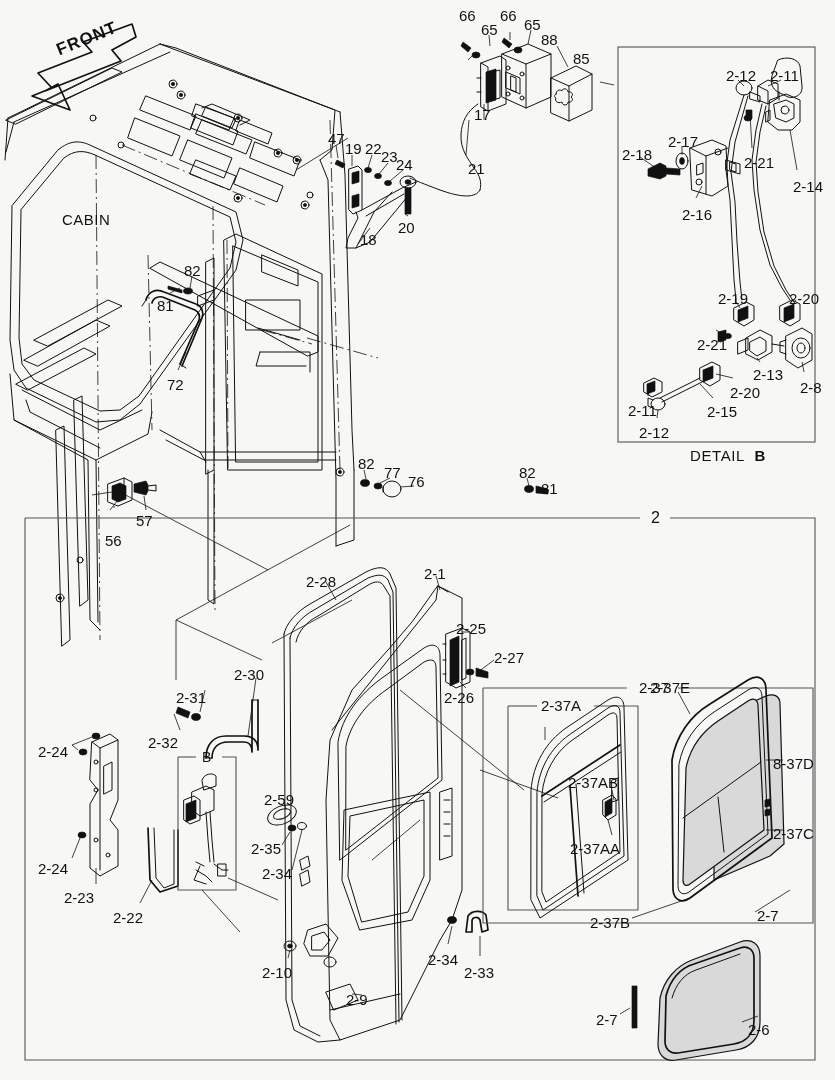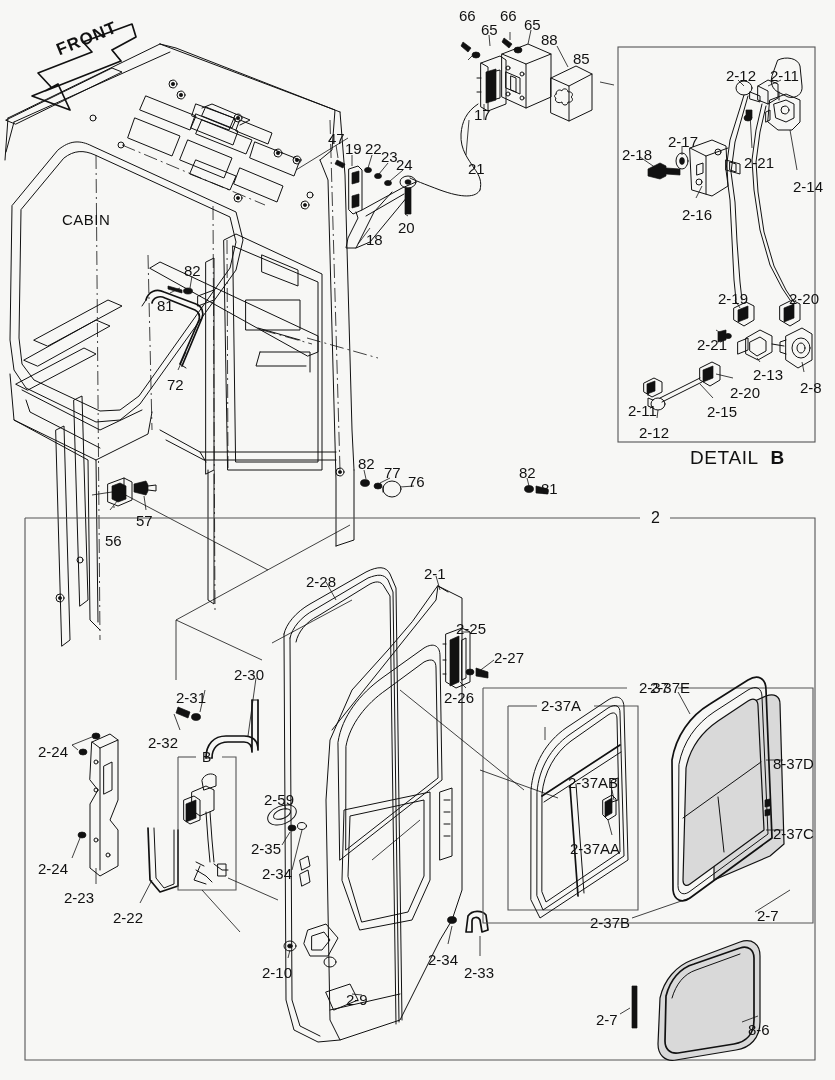--- a/index.html
+++ b/index.html
@@ -20,21 +20,21 @@
     position:absolute;
     font-family:"Liberation Sans", sans-serif;
     font-size:15px;
     color:#111111;
     white-space:nowrap;
     line-height:1;
     letter-spacing:0px;
   }
   .lbl.sm{font-size:14px;}
   .lbl.big{font-size:16px;}
-  .lbl.detail{font-size:19px;letter-spacing:.6px;}
+  .lbl.detail{font-size:15px;letter-spacing:.6px;}
   .lbl.detail b{font-weight:bold;}
   .lbl.cabin{font-size:15px;letter-spacing:.5px;}
   .lbl.front{
     font-size:17px;font-weight:bold;letter-spacing:1px;
   }
 </style>
 </head>
 <body>
 
 <div id="sheet">
@@ -566,21 +566,21 @@
       <div class="lbl" style="left: 524px; top: 17px;">65</div>
       <div class="lbl" style="left: 541px; top: 32px;">88</div>
       <div class="lbl" style="left: 573px; top: 51px;">85</div>
       <div class="lbl" style="left: 474px; top: 107px;">17</div>
       <div class="lbl" style="left: 468px; top: 161px;">21</div>
       <div class="lbl" style="left: 328px; top: 131px;">47</div>
       <div class="lbl" style="left: 345px; top: 141px;">19</div>
       <div class="lbl" style="left: 365px; top: 141px;">22</div>
       <div class="lbl" style="left: 381px; top: 149px;">23</div>
       <div class="lbl" style="left: 396px; top: 157px;">24</div>
-      <div class="lbl" style="left: 360px; top: 232px; margin-left: 6px;">18</div>
+      <div class="lbl" style="left: 360px; top: 232px;">18</div>
       <div class="lbl" style="left: 398px; top: 220px;">20</div>
       <div class="lbl" style="left: 184px; top: 263px;">82</div>
       <div class="lbl" style="left: 157px; top: 298px;">81</div>
       <div class="lbl" style="left: 167px; top: 377px;">72</div>
       <div class="lbl" style="left: 105px; top: 513px; margin-top: 20px;">56</div>
       <div class="lbl" style="left: 136px; top: 513px;">57</div>
       <div class="lbl" style="left: 358px; top: 456px;">82</div>
       <div class="lbl" style="left: 384px; top: 465px;">77</div>
       <div class="lbl" style="left: 408px; top: 474px;">76</div>
       <div class="lbl" style="left: 519px; top: 465px;">82</div>
@@ -621,16 +621,16 @@
       <div class="lbl" style="left: 428px; top: 952px;">2-34</div>
       <div class="lbl" style="left: 464px; top: 965px;">2-33</div>
       <div class="lbl" style="left: 568px; top: 775px;">2-37AB</div>
       <div class="lbl" style="left: 570px; top: 841px;">2-37AA</div>
       <div class="lbl" style="left: 650px; top: 680px;">2-37E</div>
       <div class="lbl" style="left: 773px; top: 756px;">8-37D</div>
       <div class="lbl" style="left: 773px; top: 826px;">2-37C</div>
       <div class="lbl" style="left: 590px; top: 915px;">2-37B</div>
       <div class="lbl" style="left: 757px; top: 908px;">2-7</div>
       <div class="lbl" style="left: 596px; top: 1012px;">2-7</div>
-      <div class="lbl" style="left: 748px; top: 1022px;">8-6</div>
+      <div class="lbl" style="left: 748px; top: 1022px;">2-6</div>
     </div>
 
 </div>
 
 </body></html>

